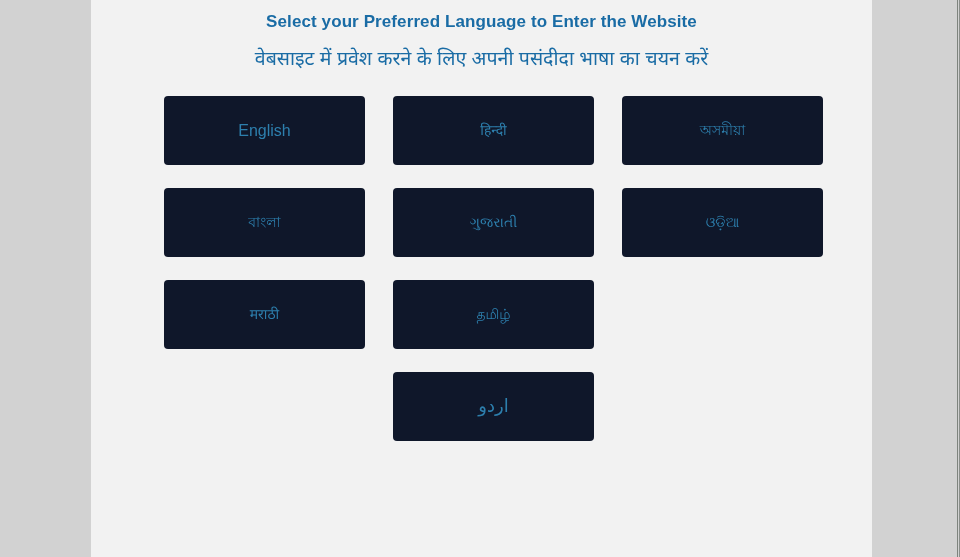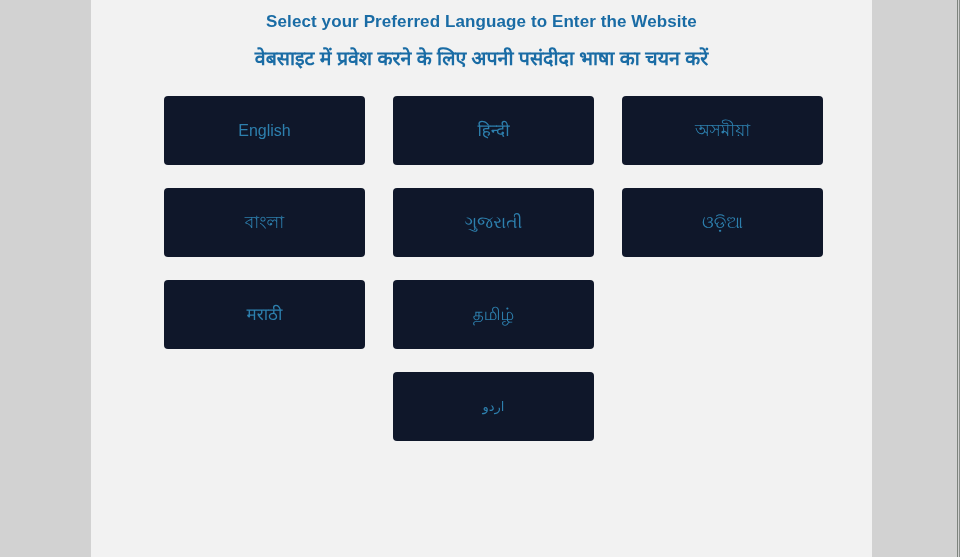--- a/index.html
+++ b/index.html
@@ -65,21 +65,21 @@
     font-size: 17px;
     font-weight: bold;
     line-height: 21px;
     letter-spacing: 0.1px;
     margin: 0;
     padding: 0 10px;
   }
   .heading-hi {
     color: #1a6ca5;
     font-size: 19.5px;
-    font-weight: bold;
+    font-weight: normal;
     line-height: 26px;
     margin: 0;
     padding: 13px 10px 0 10px;
     font-family: "Liberation Sans", "DejaVu Sans", sans-serif;
   }
 
   .lang-grid {
     margin: 0;
     padding: 25px 0 0 0;
     display: flex;
@@ -108,25 +108,25 @@
     line-height: 69px;
     text-align: center;
     cursor: pointer;
     padding: 0;
     display: block;
     overflow: hidden;
     white-space: nowrap;
     font-family: "Liberation Sans", "DejaVu Sans", sans-serif;
   }
   .lang-btn.script {
-    font-size: 17px;
+    font-size: 14px;
   }
   .lang-btn.rtl {
     direction: rtl;
-    font-size: 13px;
+    font-size: 18px;
   }
 
   
   .lang-cell.offset-mid {
     margin-left: 229px;
   }
 </style>
 </head>
 <body>
 

